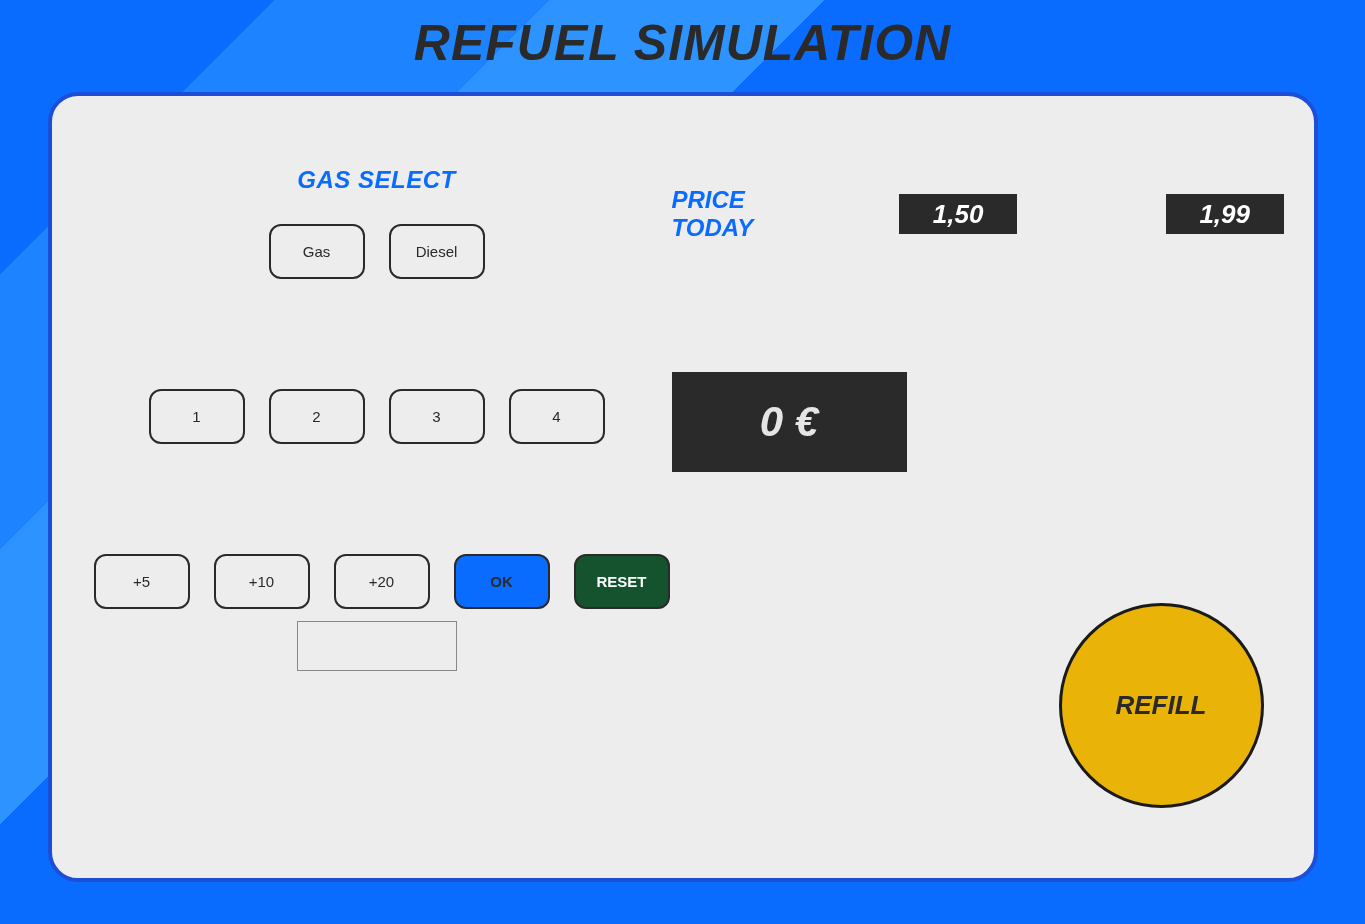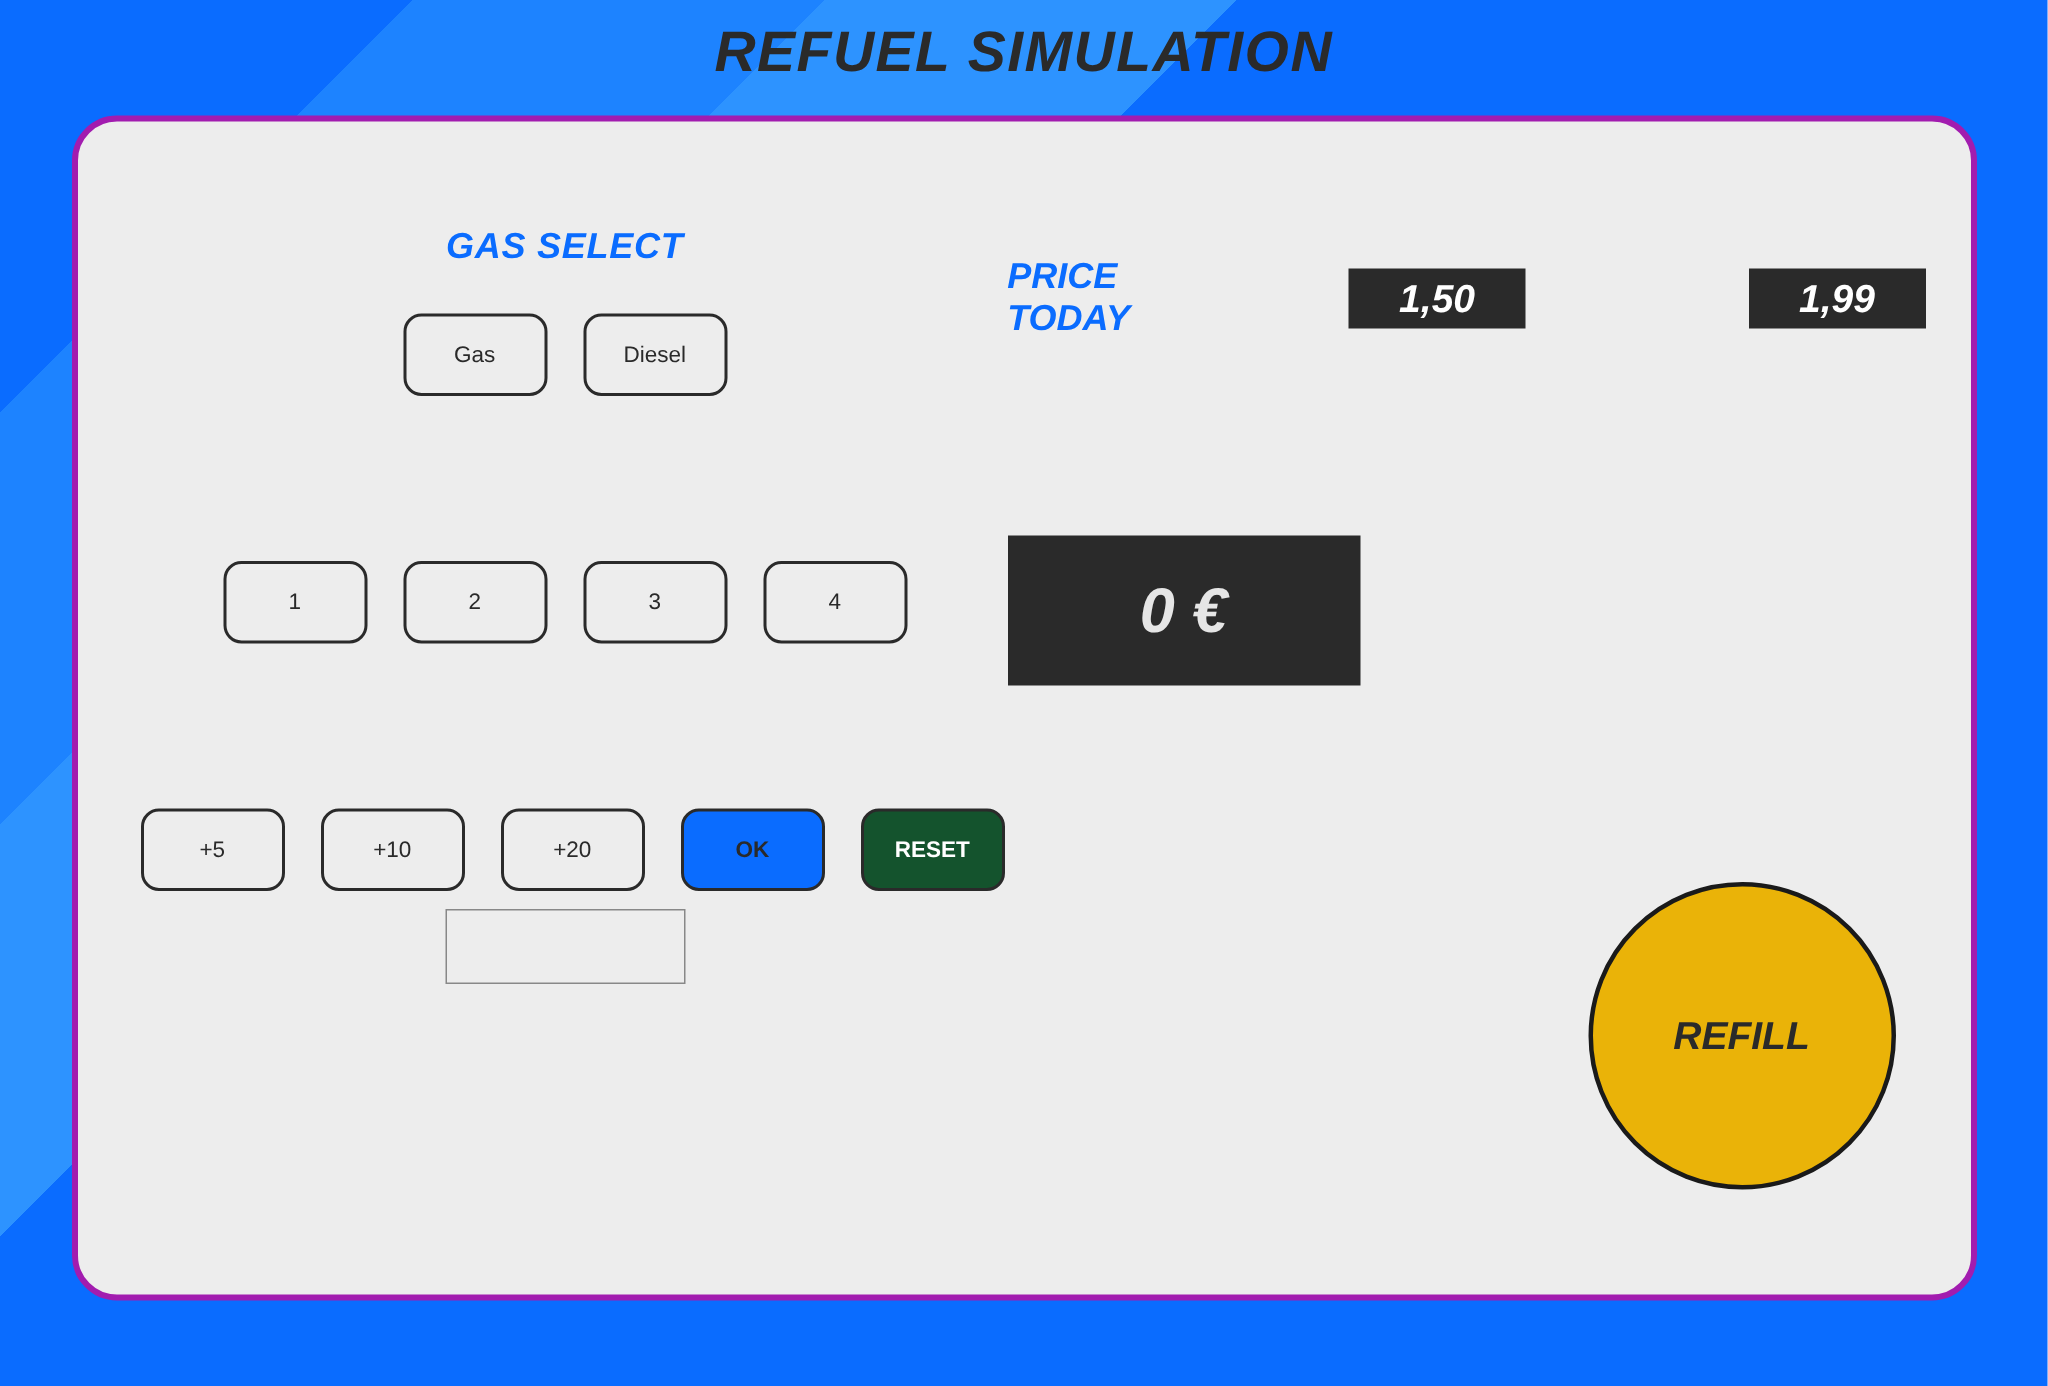--- a/index.html
+++ b/index.html
@@ -7,31 +7,31 @@
   body {
     font-family: Arial, Helvetica, sans-serif;
     background: linear-gradient(135deg, #0a6cff 0%, #0a6cff 12%, #1d83ff 12%, #1d83ff 24%, #2d93ff 24%, #2d93ff 36%, #0a6cff 36%, #0a6cff 100%);
     min-height: 100vh;
     display: flex;
     flex-direction: column;
     align-items: center;
   }
 
   .page-title {
-    font-size: 38px;
+    font-size: 50px;
     font-weight: 900;
     letter-spacing: 1px;
     color: #2a2a2a;
     margin: 14px 0 20px 0;
     font-style: italic;
   }
 
   .panel {
     background: #ededed;
-    border: 4px solid #a21caf;
+    border: 4px solid #1d4ed8;
     border-radius: 30px;
     width: 1270px;
     height: 790px;
     position: relative;
     padding: 40px 30px 30px 30px;
     display: flex;
   }
 
   .left-col {
     width: 590px;

